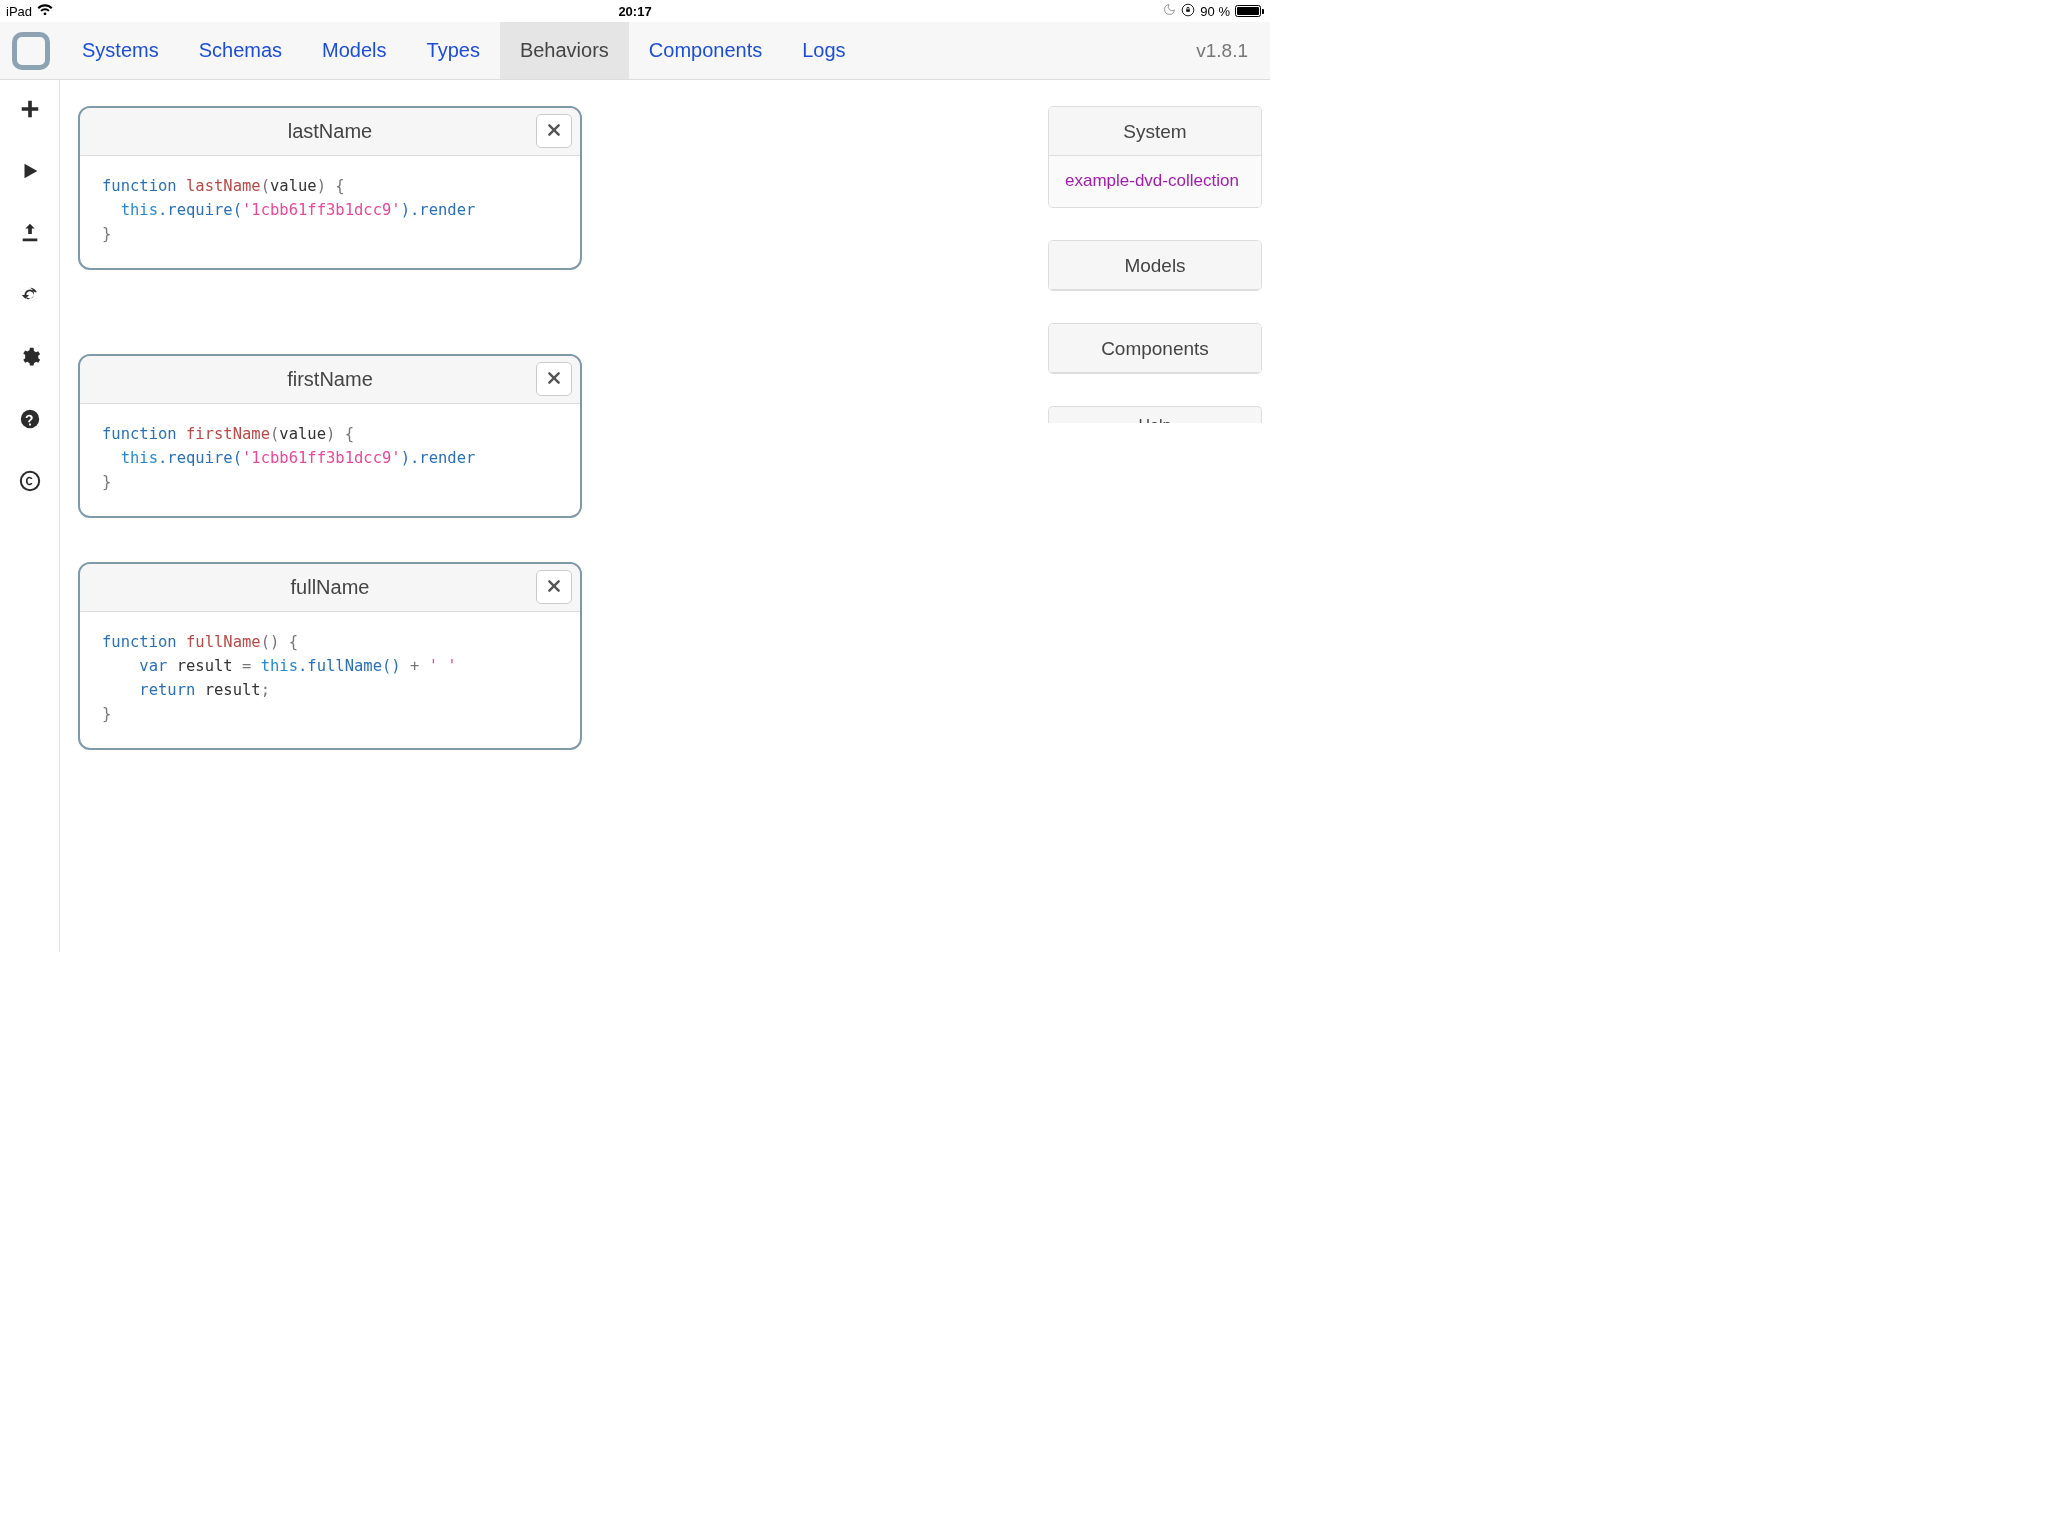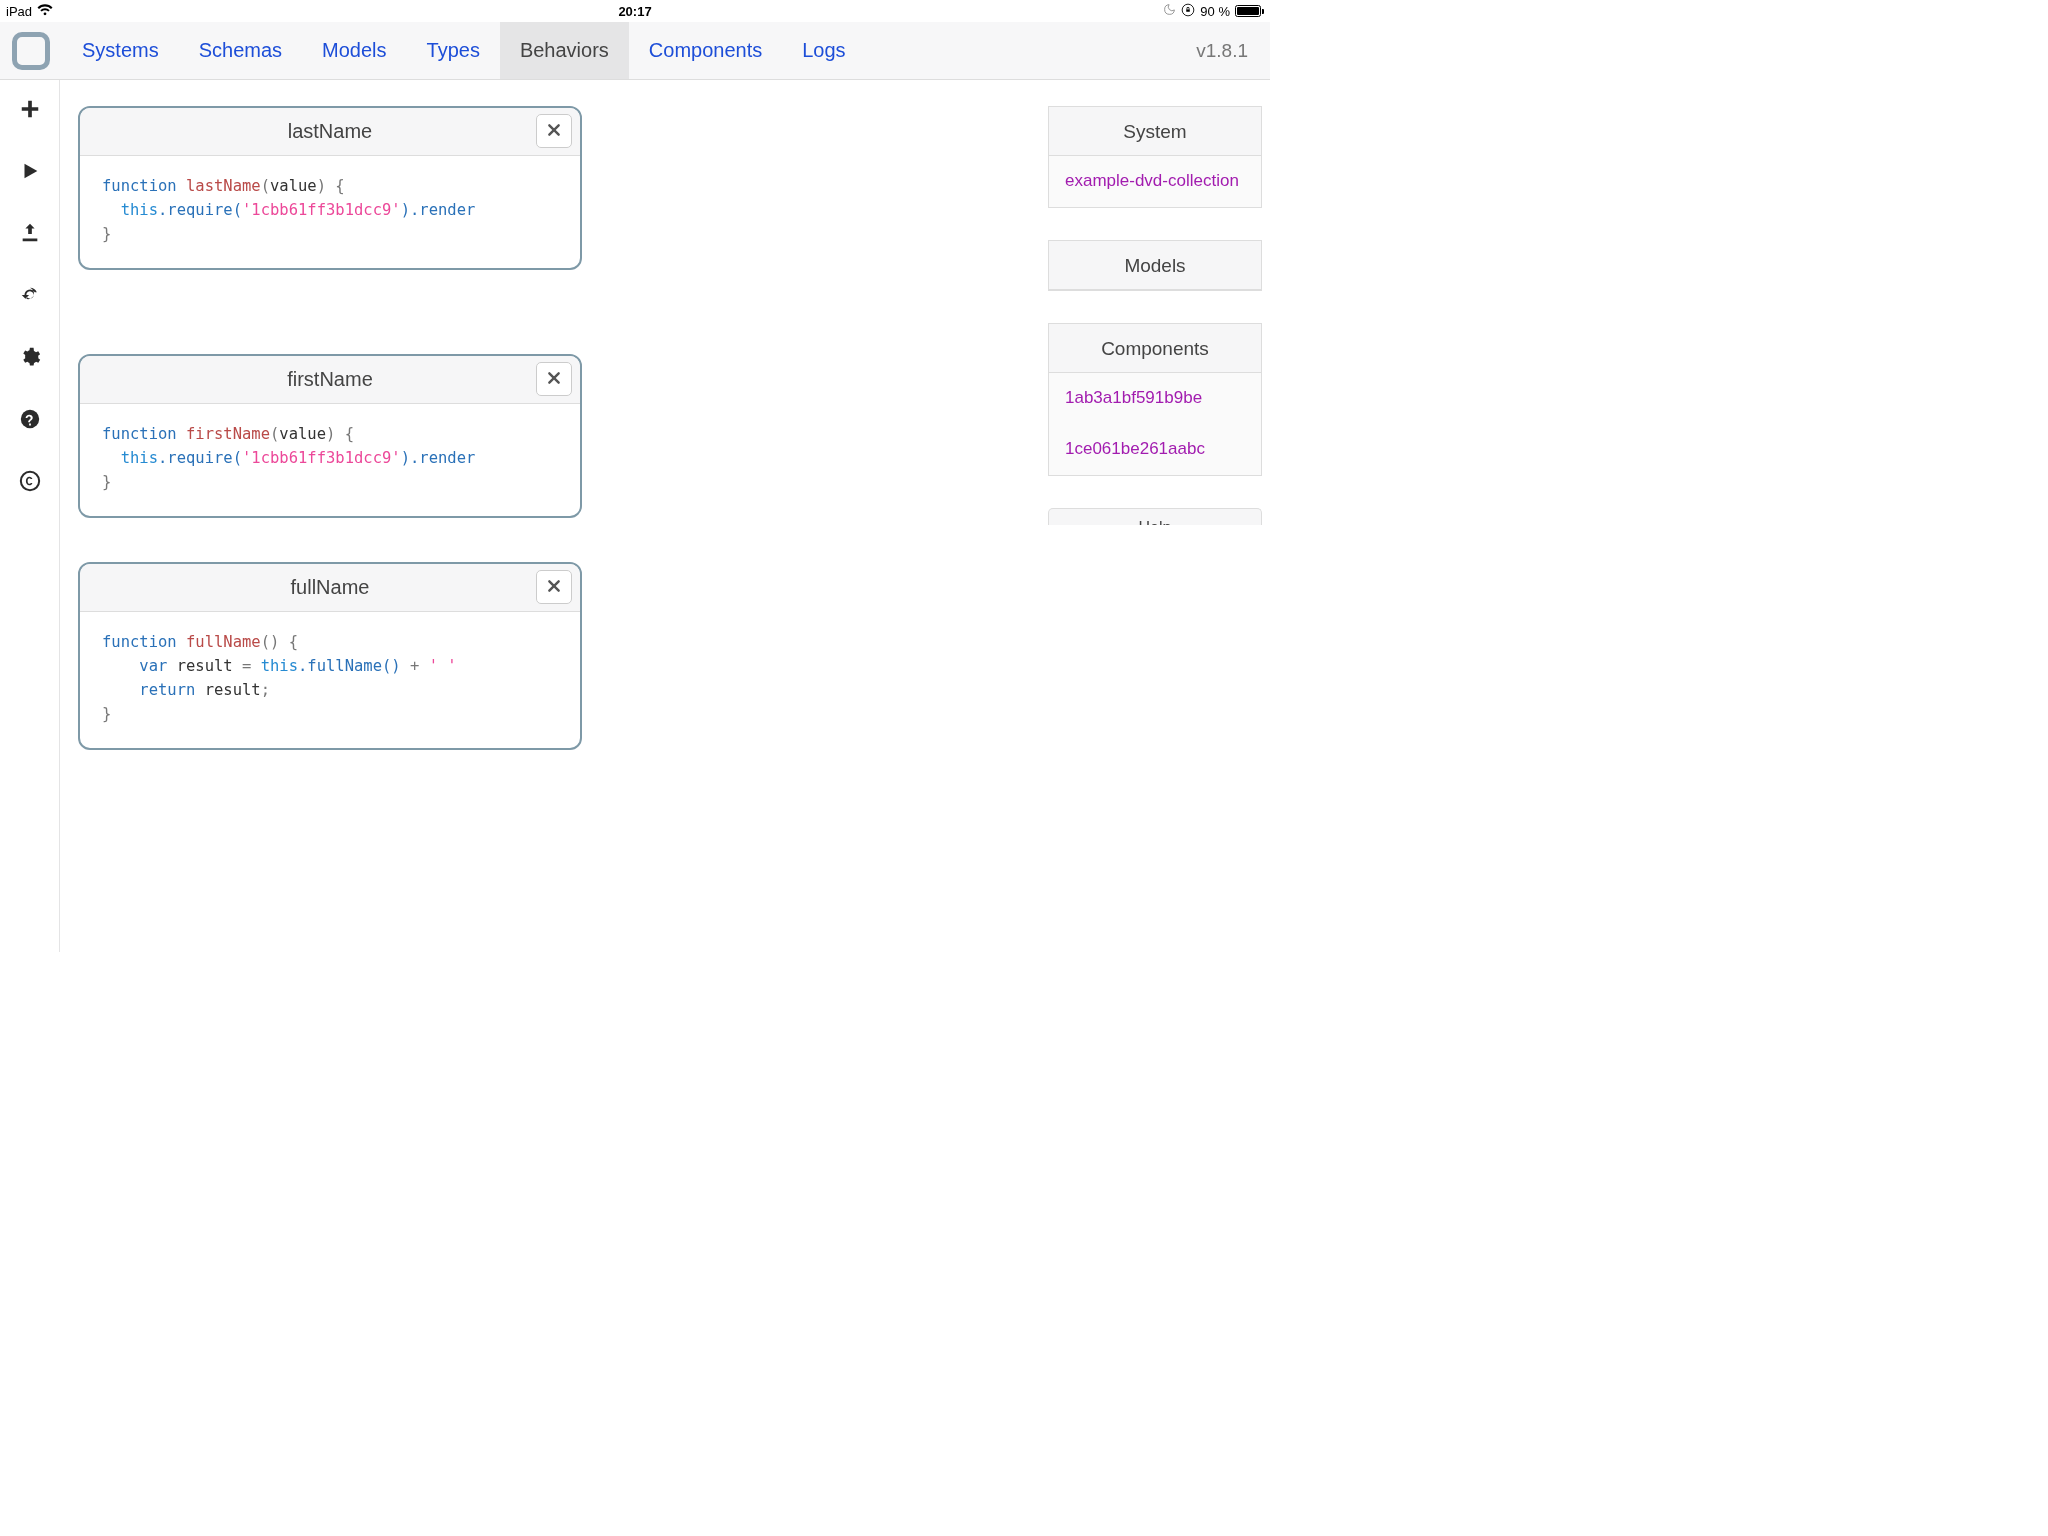--- a/index.html
+++ b/index.html
@@ -138,21 +138,21 @@
 
   
   .right-col {
     width: 214px;
     padding: 26px 0 0 0;
     margin-right: 8px;
     display:flex; flex-direction:column; gap: 32px;
   }
   .panel {
     border: 1px solid #ddd;
-    border-radius: 0;
+    border-radius: 5px;
     background: #fafafa;
     overflow:hidden;
   }
   .panel-title {
     text-align: center;
     font-size: 19px;
     color: #444;
     padding: 14px 0 12px;
     border-bottom: 1px solid #ddd;
     background: #f6f6f7;
@@ -340,24 +340,20 @@
         <button class="panel-item">example-dvd-collection</button>
       </div>
     </div>
 
     <div class="panel">
       <div class="panel-title">Models</div>
     </div>
 
     <div class="panel">
       <div class="panel-title">Components</div>
-      <div class="panel-body">
-        <button class="panel-item">1ab3a1bf591b9be</button>
-        <button class="panel-item">1ce061be261aabc</button>
-      </div>
     </div>
 
     <div class="panel-cut">
       <div class="panel-cut-body">Help</div>
     </div>
 
   </div>
 </div>
 
 </body></html>

